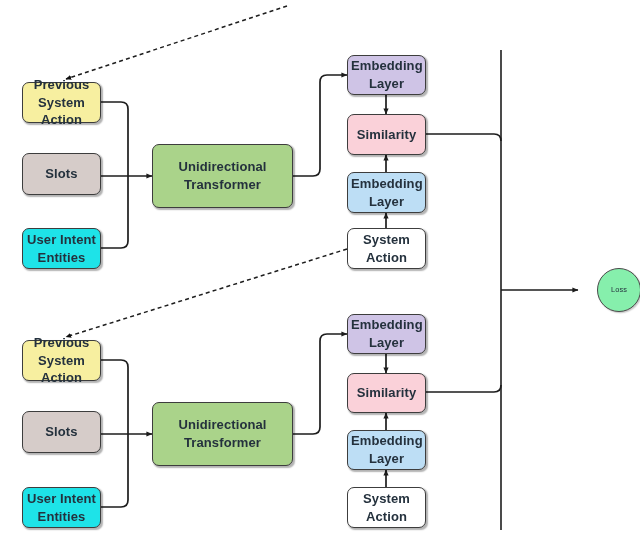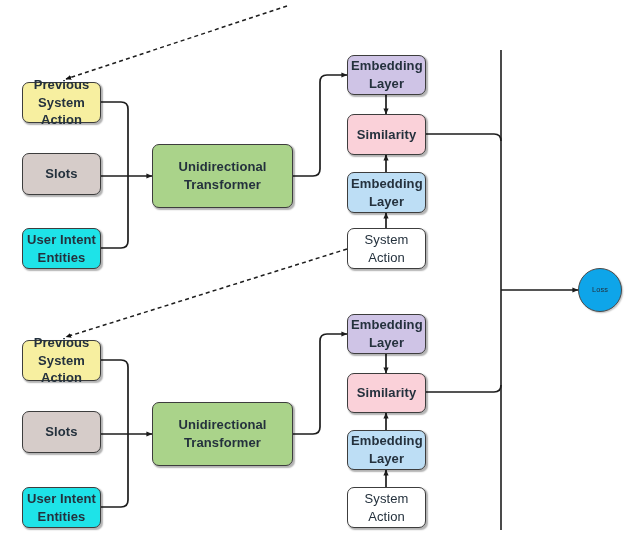--- a/index.html
+++ b/index.html
@@ -46,21 +46,21 @@
     white-space: pre-line;
   }
   .node.circle {
     border-radius: 50%;
     box-shadow: 1.2px 1.2px 1.4px rgba(0,0,0,0.22);
     border: 1.1px solid #4a4a4a;
     font-weight: normal;
     font-size: 7.4px;
   }
   .node.plain {
-    font-weight: normal;
+    font-weight: bold;
   }
 </style>
 </head>
 <body>
 
 <div id="canvas">
 
   <svg id="edges" viewBox="0 0 640 549" xmlns="http://www.w3.org/2000/svg">
     <defs>
       <marker id="arrow" markerWidth="7" markerHeight="7" refX="5.6" refY="3" orient="auto" markerUnits="userSpaceOnUse">
@@ -168,17 +168,17 @@
   </div>
 
   <div class="node" style="left:347px; top:430px; width:79px; height:40px; background:#bddef5;">
     <span class="node-label">Embedding Layer</span>
   </div>
 
   <div class="node plain" style="left:347px; top:487px; width:79px; height:41px; background:#ffffff;">
     <span class="node-label">System Action</span>
   </div>
 
-  <div class="node circle" style="left:578px; top:268px; width:44px; height:44px; background:#0ea5e9;">
+  <div class="node circle" style="left:597px; top:268px; width:44px; height:44px; background:#86efac;">
     <span class="node-label">Loss</span>
   </div>
 
 </div>
 
 </body></html>

